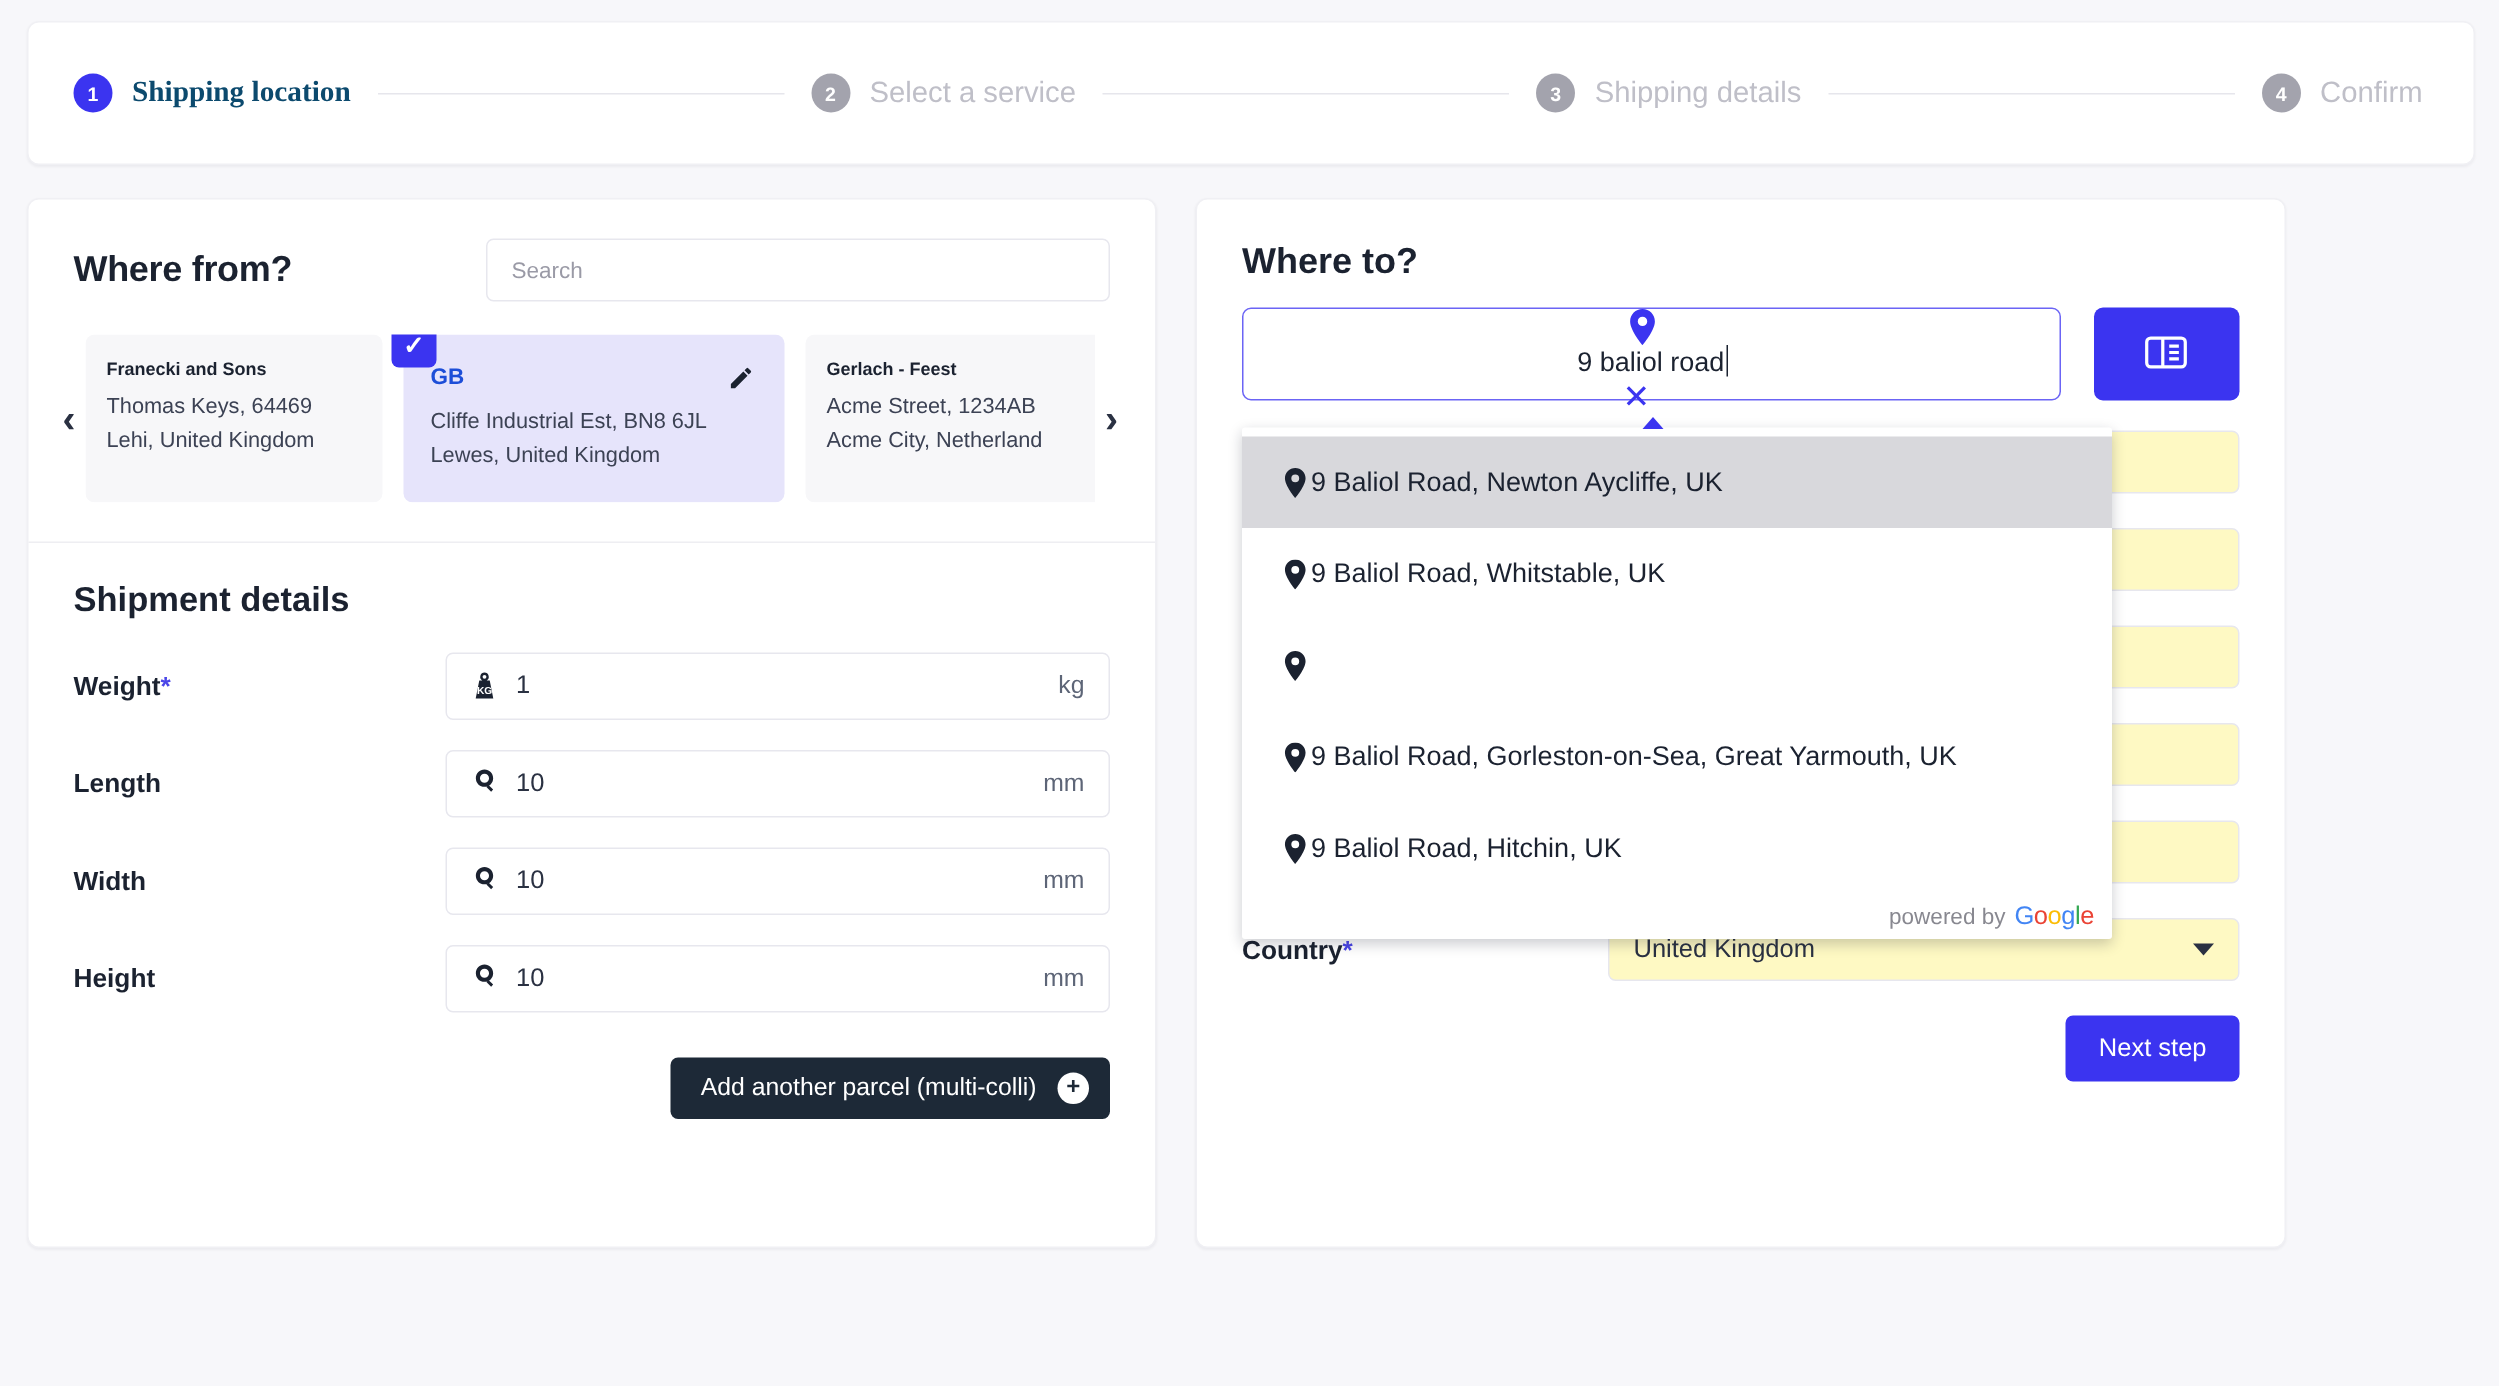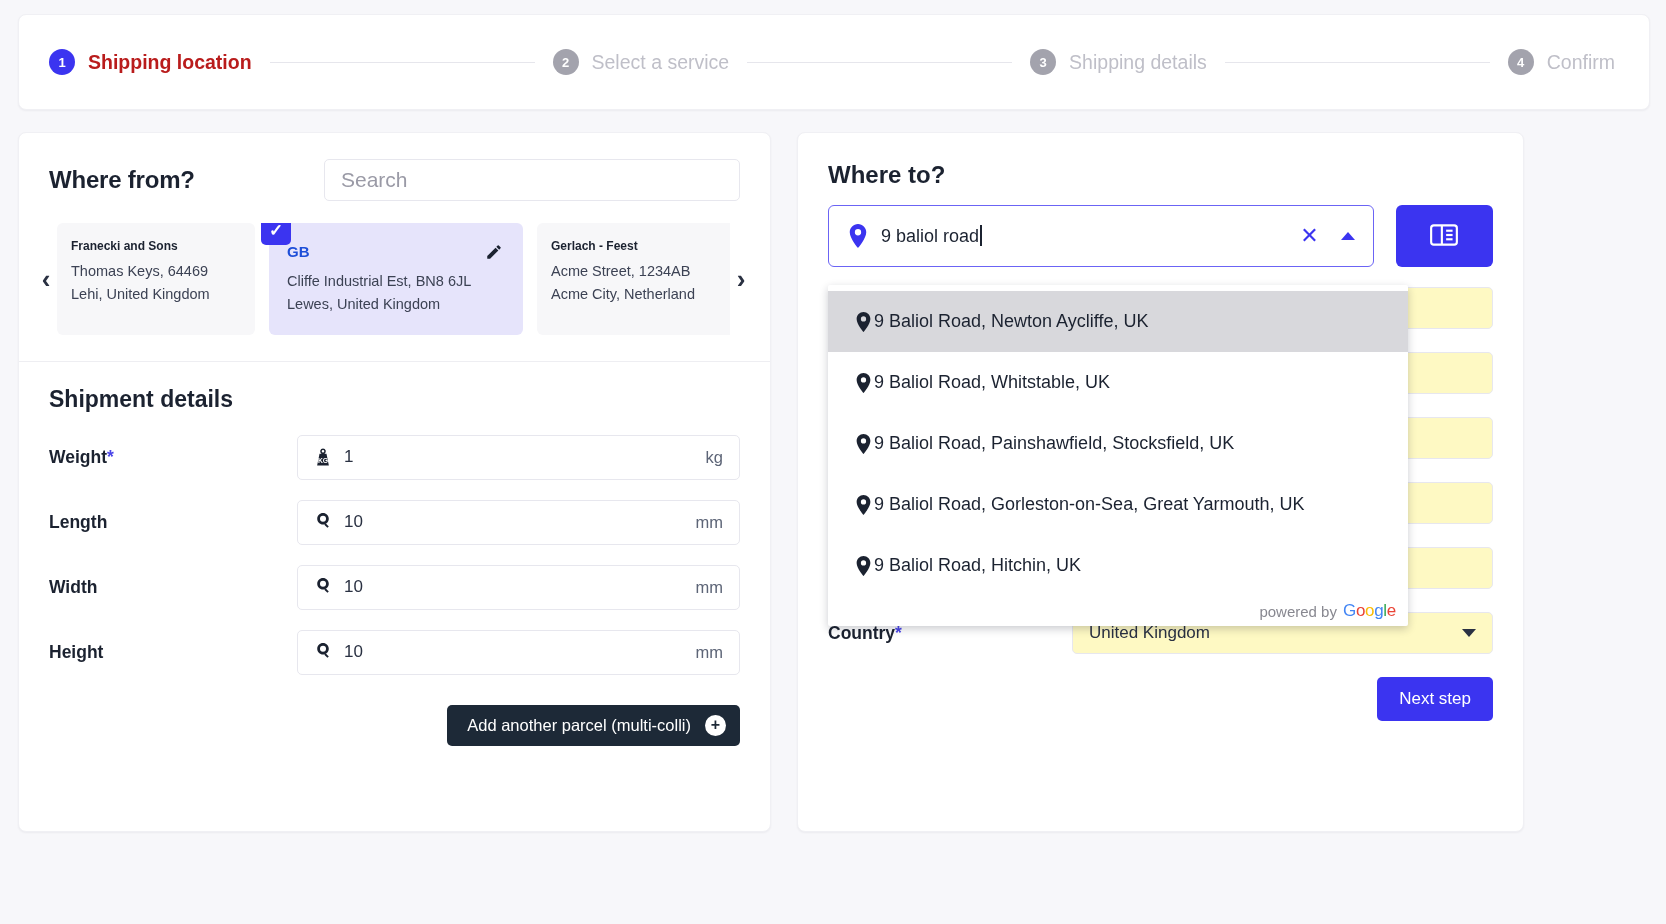--- a/index.html
+++ b/index.html
@@ -30,21 +30,21 @@
   .step { display: flex; align-items: center; flex: 0 0 auto; }
   .step-badge {
     width: 26px; height: 26px; border-radius: 50%;
     color: #fff; font-size: 13px; font-weight: 700;
     display: flex; align-items: center; justify-content: center;
     flex: 0 0 auto;
   }
   .step-badge.active { background: #3b34f0; }
   .step-badge.inactive { background: #a3a3ad; }
   .step-label { margin-left: 13px; font-size: 19.5px; font-weight: 700; white-space: nowrap; }
-  .step-label.active { color: #b91c1c; }
+  .step-label.active { color: #0c4a6e; font-family: Liberation Serif, serif; }
   .step-label.inactive { color: #bfbfc8; font-weight: 400; }
   .step-line { flex: 1 1 auto; height: 1px; background: #e6e6ec; margin: 0 18px; min-width: 30px; }
 
   
   .cols { display: flex; gap: 26px; margin-top: 22px; align-items: flex-start; }
   .panel {
     background: #ffffff;
     border-radius: 8px;
     border: 1px solid #f0f0f4;
     box-shadow: 0 1px 2px rgba(16,24,40,.05);
@@ -54,21 +54,21 @@
 
   
   .wf-head {
     display: flex; align-items: center; justify-content: space-between;
     padding: 26px 30px 0 30px;
   }
   .sec-title { font-size: 24px; font-weight: 700; color: #1b2230; letter-spacing: -.2px; }
   .search-box {
     width: 416px; height: 42px; border: 1px solid #e7e7ee; border-radius: 5px;
     display: flex; align-items: center; padding: 0 16px;
-    font-size: 21px; color: #9a9aa6; background: #fff;
+    font-size: 15px; color: #9a9aa6; background: #fff;
   }
 
   .cards-row {
     display: flex; align-items: stretch; gap: 0;
     padding: 22px 18px 0 16px;
     position: relative; overflow: hidden;
   }
   .arrow {
     flex: 0 0 auto; width: 22px; display: flex; align-items: center; justify-content: center;
     font-size: 26px; color: #2a3142; font-weight: 700; cursor: pointer; user-select: none;
@@ -122,21 +122,21 @@
     display: flex; align-items: center; justify-content: center; font-size: 16px; font-weight: 700;
     line-height: 1;
   }
 
   
   .wt-title { font-size: 24px; font-weight: 700; color: #1b2230; margin-bottom: 16px; }
   .wt-row { display: flex; align-items: flex-start; gap: 22px; }
   .geo-input {
     width: 580px; height: 62px; border: 1.5px solid #6b64f5; border-radius: 6px;
     background: #fff; display: flex; align-items: center; padding: 0 18px 0 20px;
-    position: relative; z-index: 30;
+    position: relative; z-index: 30; flex-direction: column;
   }
   .pin-blue { width: 18px; height: 24px; flex: 0 0 auto; margin-right: 14px; }
   .geo-text { flex: 1 1 auto; font-size: 18px; color: #1b2230; position: relative; }
   .caret {
     display: inline-block; width: 1.5px; height: 21px; background: #1b2230;
     vertical-align: -4px; margin-left: 1px;
   }
   .clear-x { font-size: 22px; color: #3b34f0; cursor: pointer; margin-right: 22px; font-weight: 400; }
   .chev-up { width: 0; height: 0; border-left: 7px solid transparent; border-right: 7px solid transparent;
              border-bottom: 8px solid #3b34f0; cursor: pointer; }
@@ -412,21 +412,20 @@
             </svg>
           </span>
           <span>9 Baliol Road, Whitstable, UK</span>
         </div>
         <div class="suggest-item">
           <span class="pin-dark">
             <svg viewBox="0 0 24 32" width="15" height="20" fill="#1b2230">
               <path d="M12 0C5.9 0 1 4.9 1 11c0 8.2 11 21 11 21s11-12.8 11-21c0-6.1-4.9-11-11-11zm0 15.2a4.2 4.2 0 1 1 0-8.4 4.2 4.2 0 0 1 0 8.4z"></path>
             </svg>
           </span>
-          <span>9 Baliol Road, Painshawfield, Stocksfield, UK</span>
         </div>
         <div class="suggest-item">
           <span class="pin-dark">
             <svg viewBox="0 0 24 32" width="15" height="20" fill="#1b2230">
               <path d="M12 0C5.9 0 1 4.9 1 11c0 8.2 11 21 11 21s11-12.8 11-21c0-6.1-4.9-11-11-11zm0 15.2a4.2 4.2 0 1 1 0-8.4 4.2 4.2 0 0 1 0 8.4z"></path>
             </svg>
           </span>
           <span>9 Baliol Road, Gorleston-on-Sea, Great Yarmouth, UK</span>
         </div>
         <div class="suggest-item">

